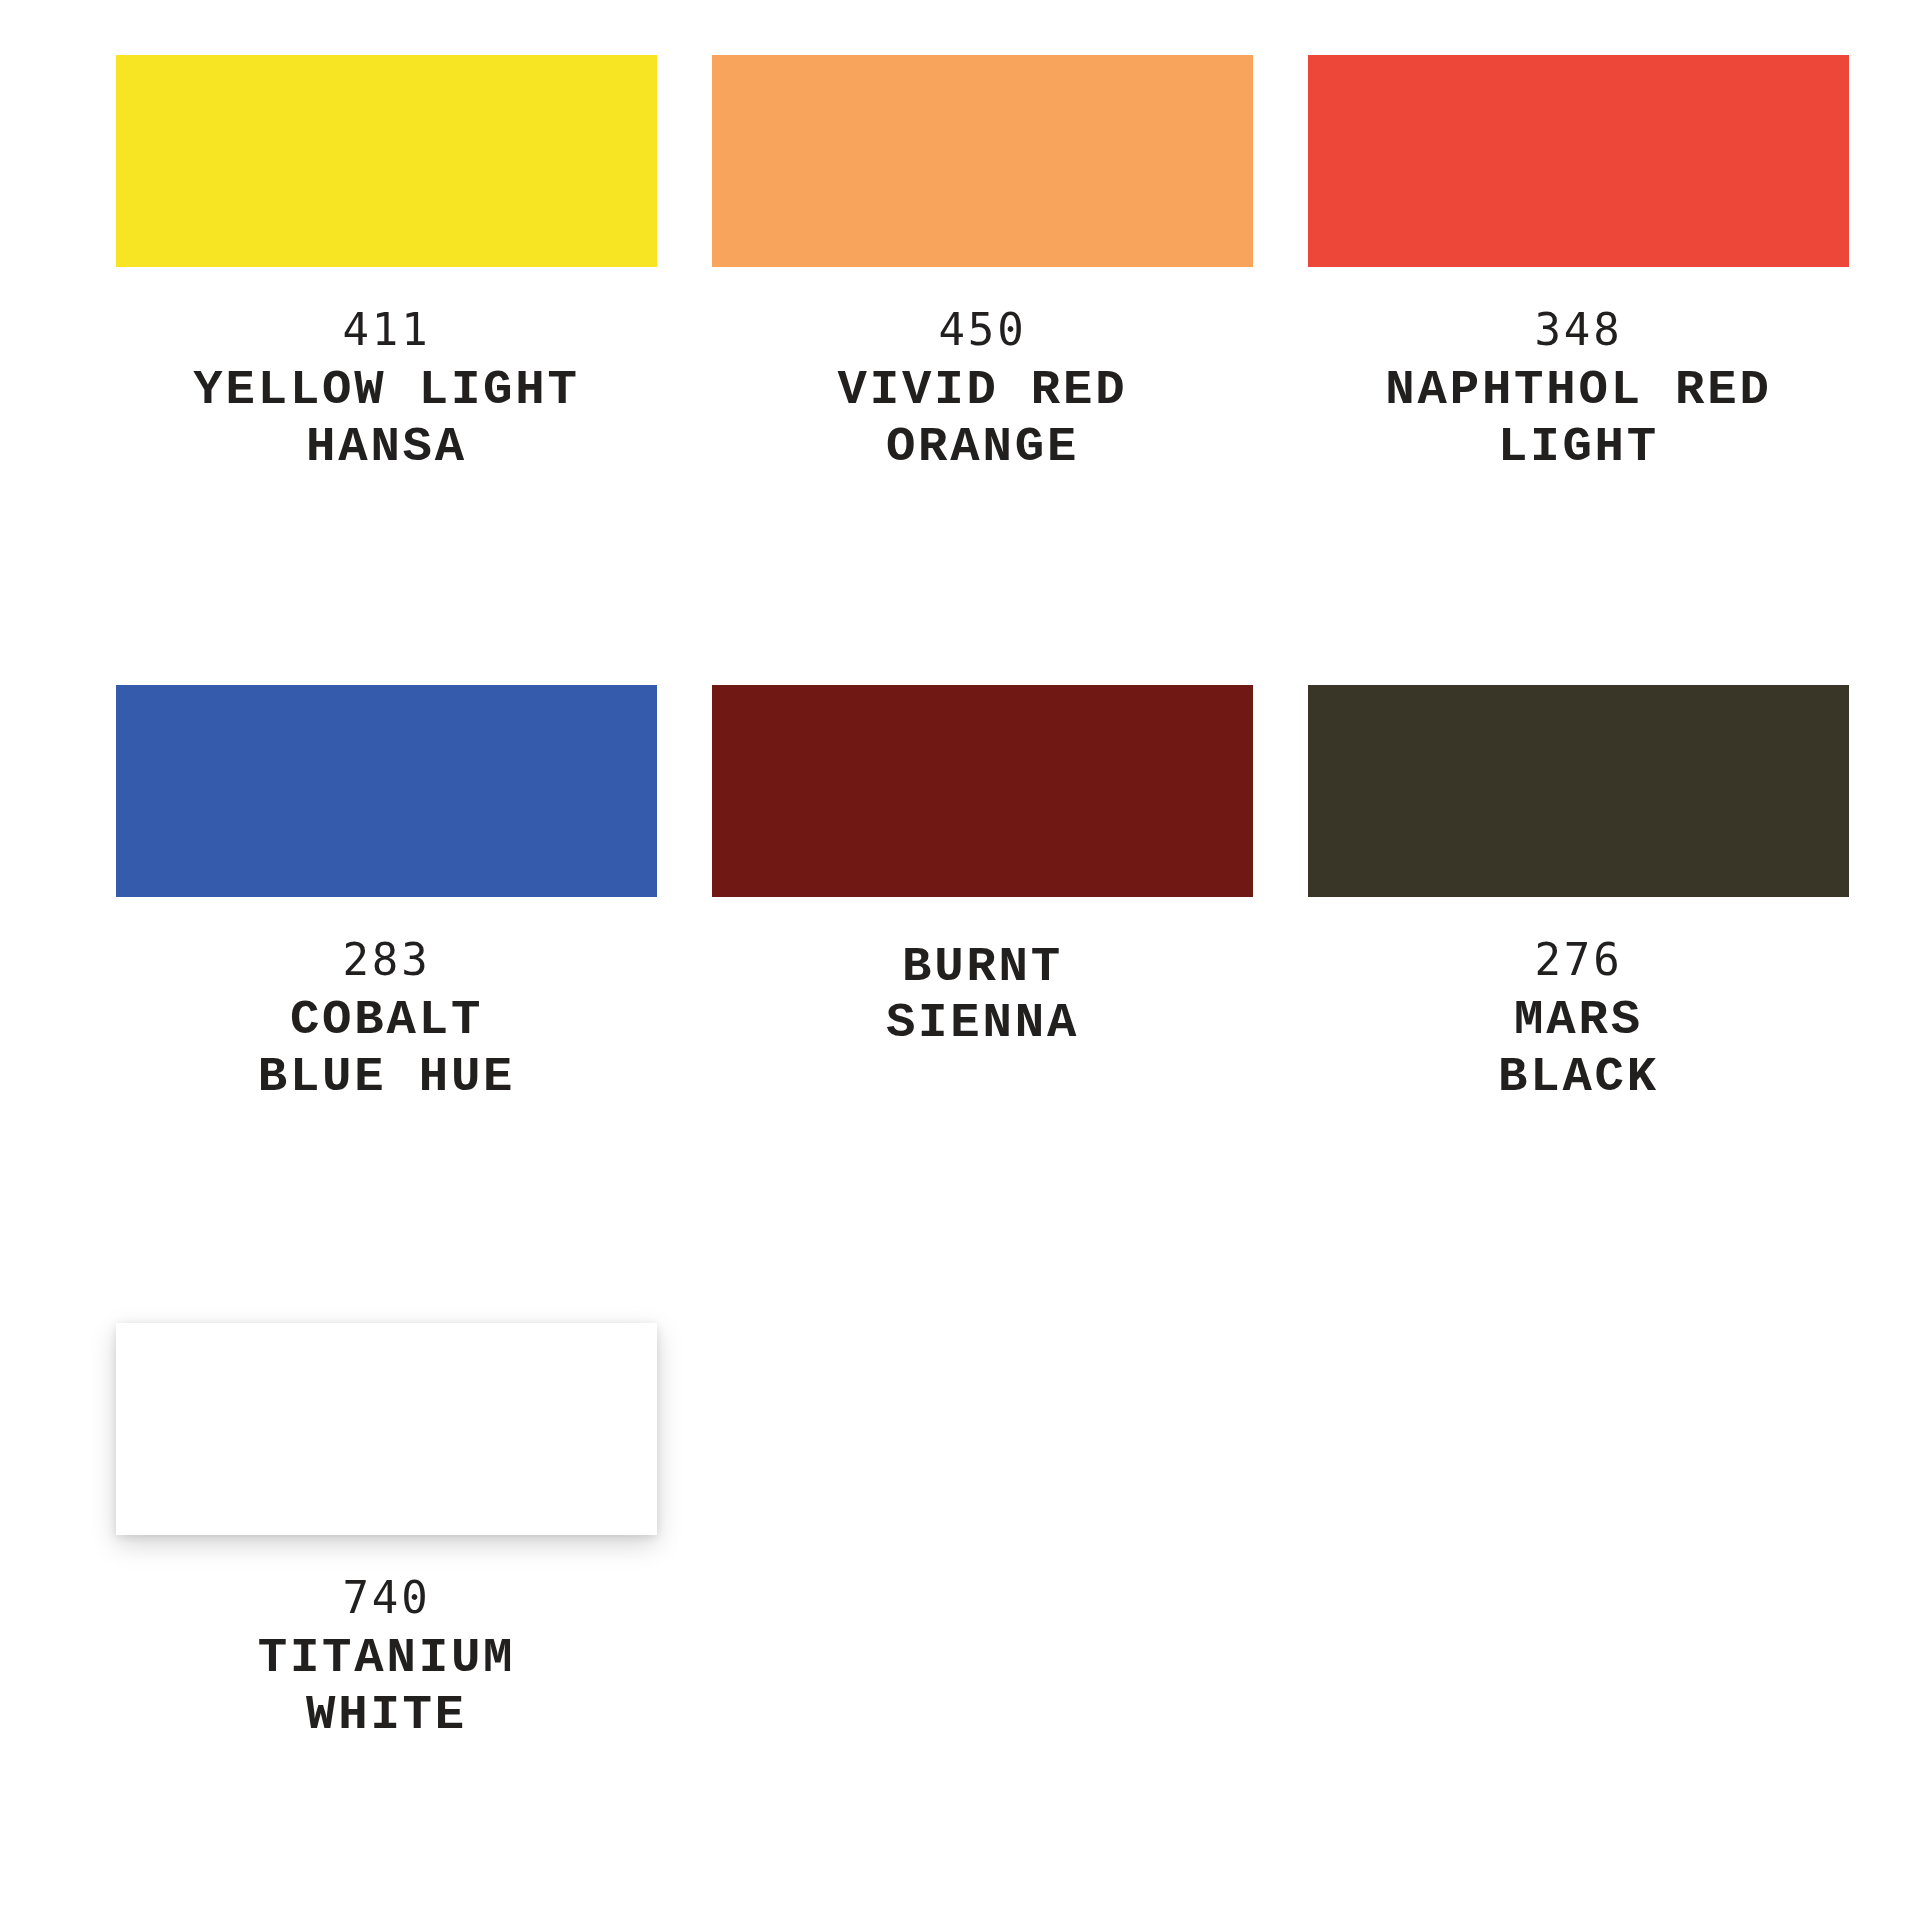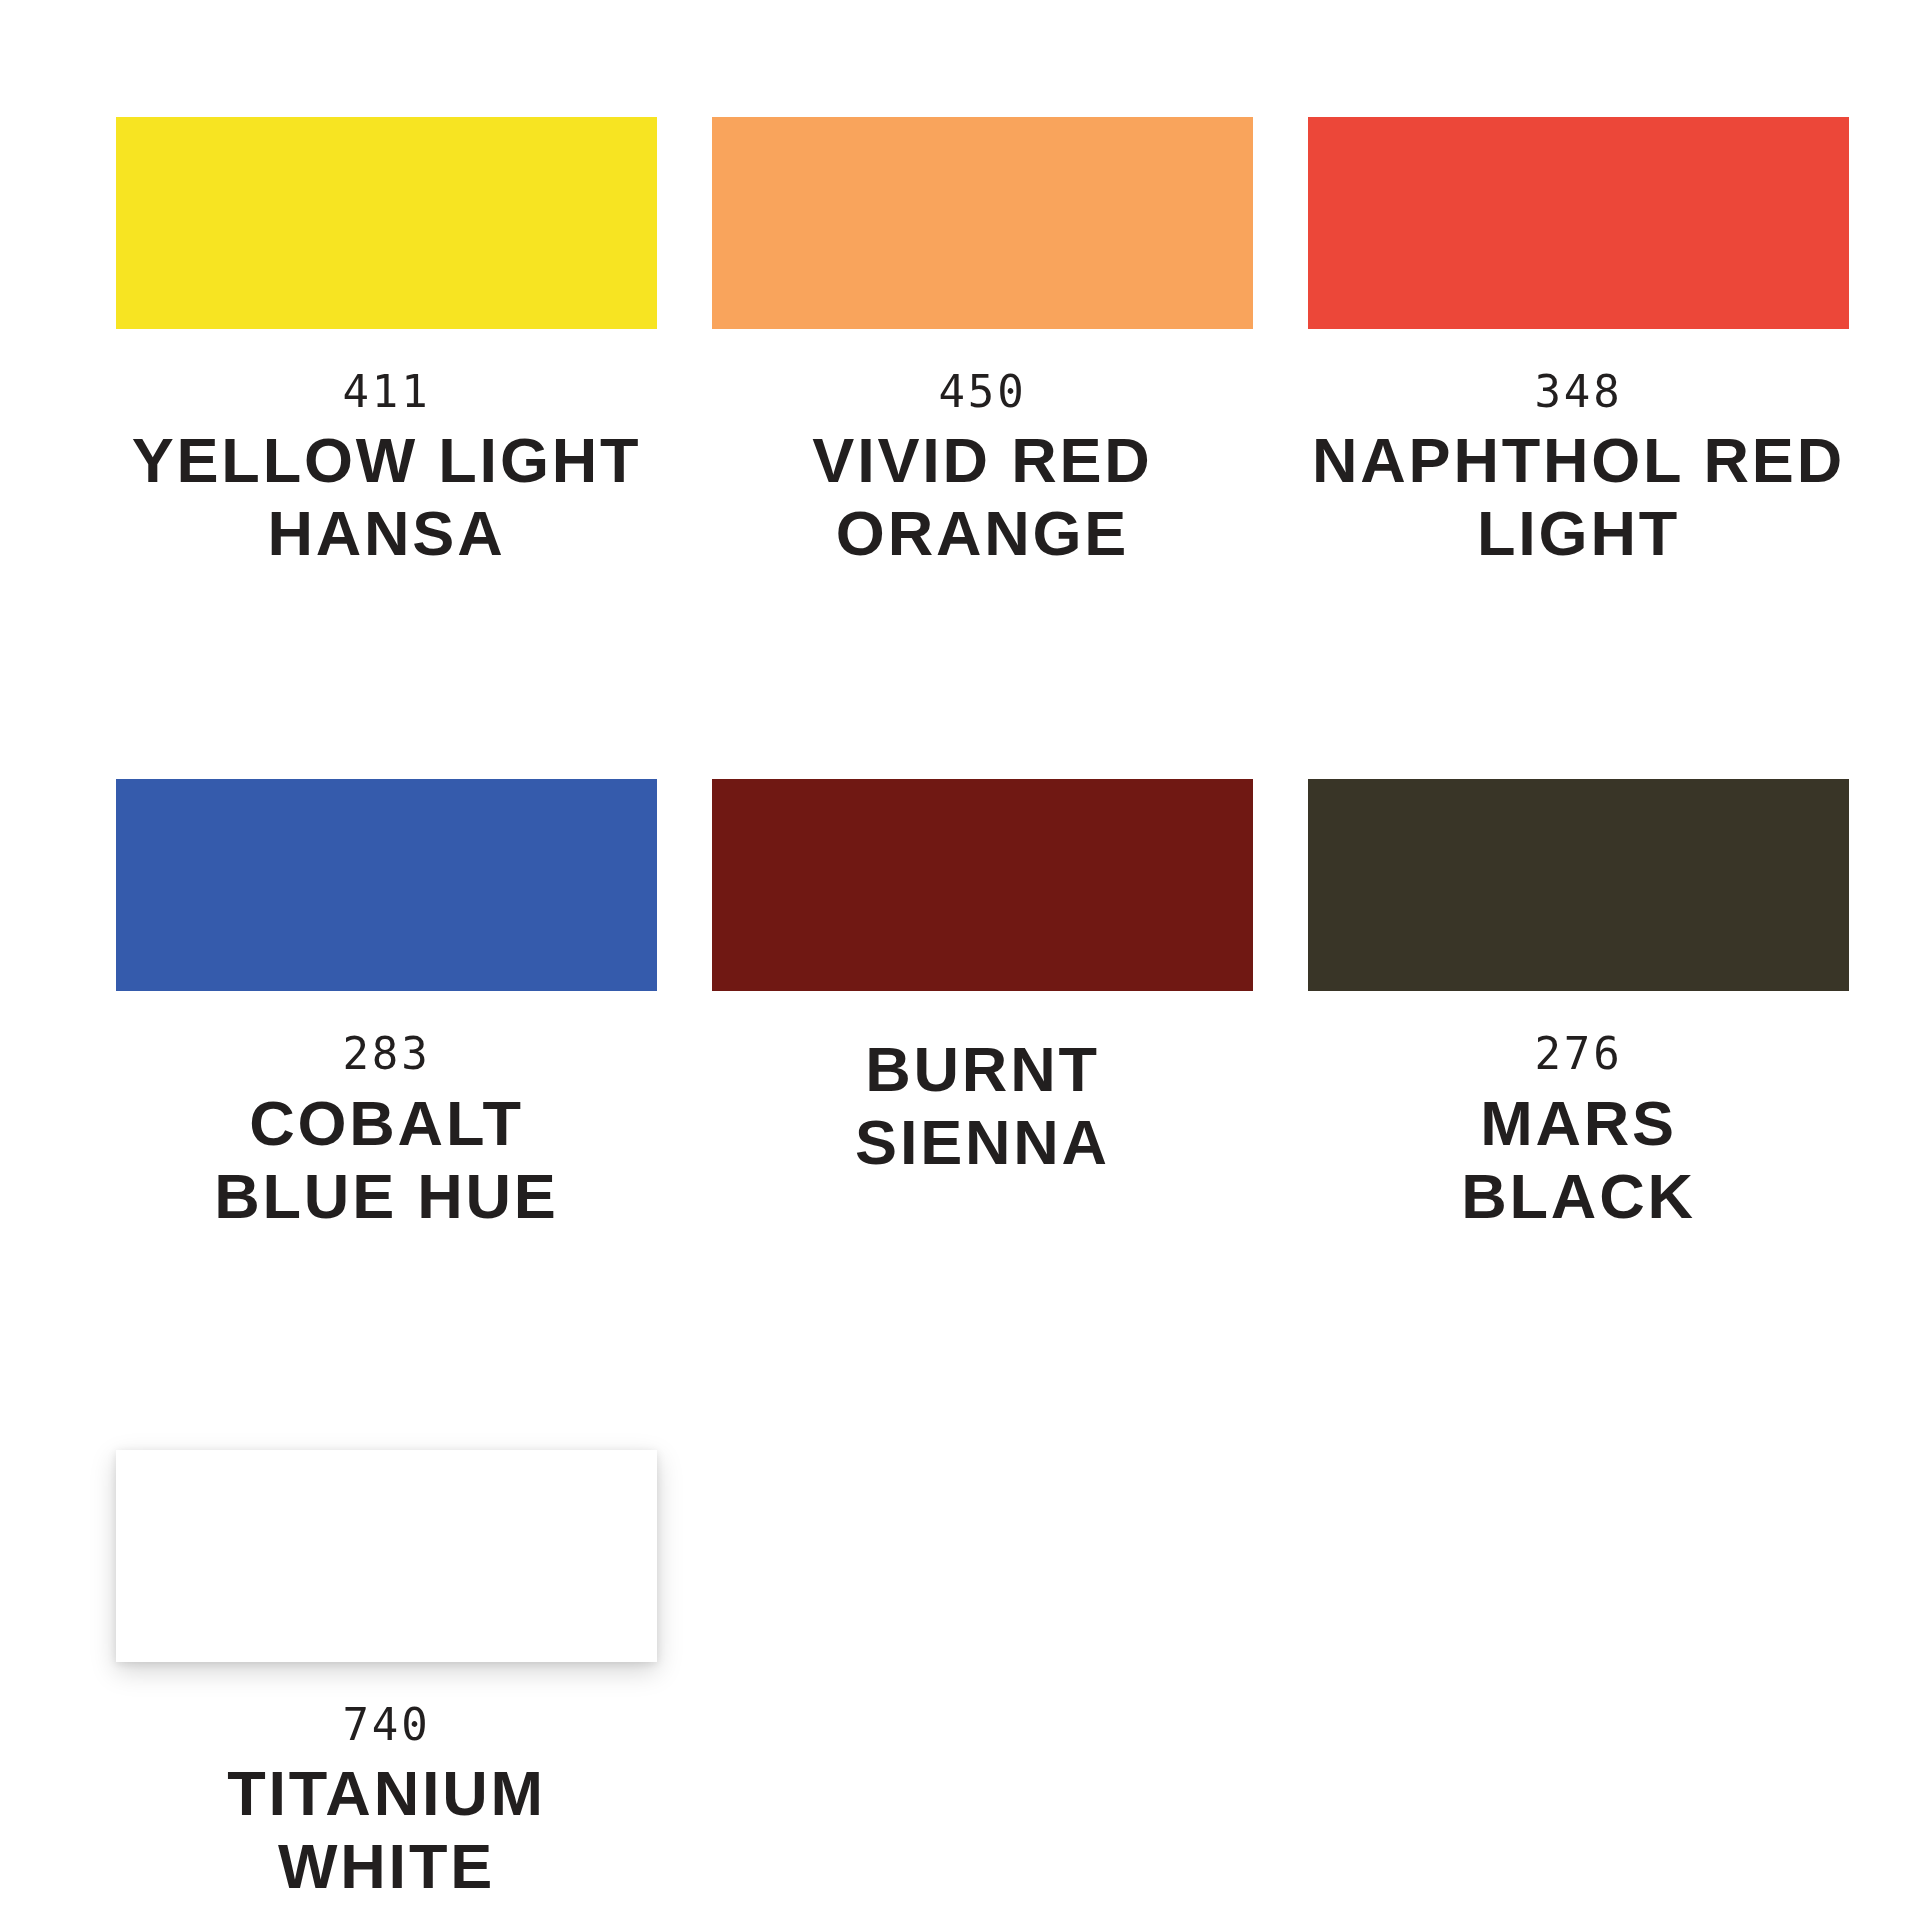--- a/index.html
+++ b/index.html
@@ -14,21 +14,21 @@
     font-family: "DejaVu Sans Mono", "Liberation Mono", monospace;
     overflow: hidden;
   }
 
   .sheet {
     position: relative;
     width: 1928px;
     height: 1928px;
     background: #ffffff;
     box-sizing: border-box;
-    padding: 117px 116px 0 116px;
+    padding: 55px 116px 0 116px;
   }
 
   .swatch-grid {
     display: grid;
     grid-template-columns: 541px 541px 541px;
     column-gap: 55px;
     row-gap: 0;
     align-content: start;
   }
 
@@ -64,27 +64,27 @@
   .code {
     font-size: 44px;
     line-height: 1.22;
     letter-spacing: 2.8px;
     font-weight: 400;
     color: #221F1F;
     font-family: "DejaVu Sans Mono", "Liberation Mono", monospace;
   }
 
   .name {
-    font-size: 63px;
+    font-size: 49px;
     line-height: 1.16;
     letter-spacing: 2.8px;
     font-weight: 700;
     color: #221F1F;
     text-transform: uppercase;
-    font-family: Liberation Sans, sans-serif;
+    font-family: Liberation Mono, monospace;
     white-space: pre-line;
     margin-top: 5.6px;
   }
 </style>
 </head>
 <body>
 
 <div class="sheet">
   <div class="swatch-grid">
 

